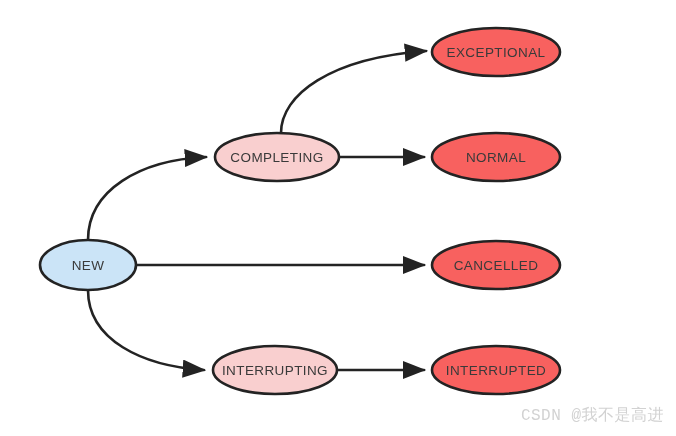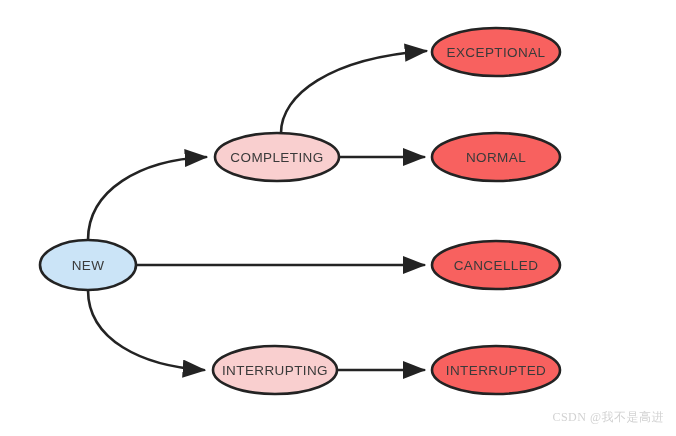--- a/index.html
+++ b/index.html
@@ -42,22 +42,22 @@
   .edge-path {
     fill: none;
     stroke: #232323;
     stroke-width: 2.6;
     stroke-linecap: round;
   }
   .watermark {
     position: absolute;
     right: 12px;
     bottom: 10px;
-    font-family: Liberation Serif, serif;
-    font-size: 12px;
+    font-family: Liberation Mono, monospace;
+    font-size: 16px;
     color: #d2d2d2;
     letter-spacing: 0.5px;
     white-space: nowrap;
     user-select: none;
   }
 </style>
 </head>
 <body>
 
 <div id="diagram-canvas">

